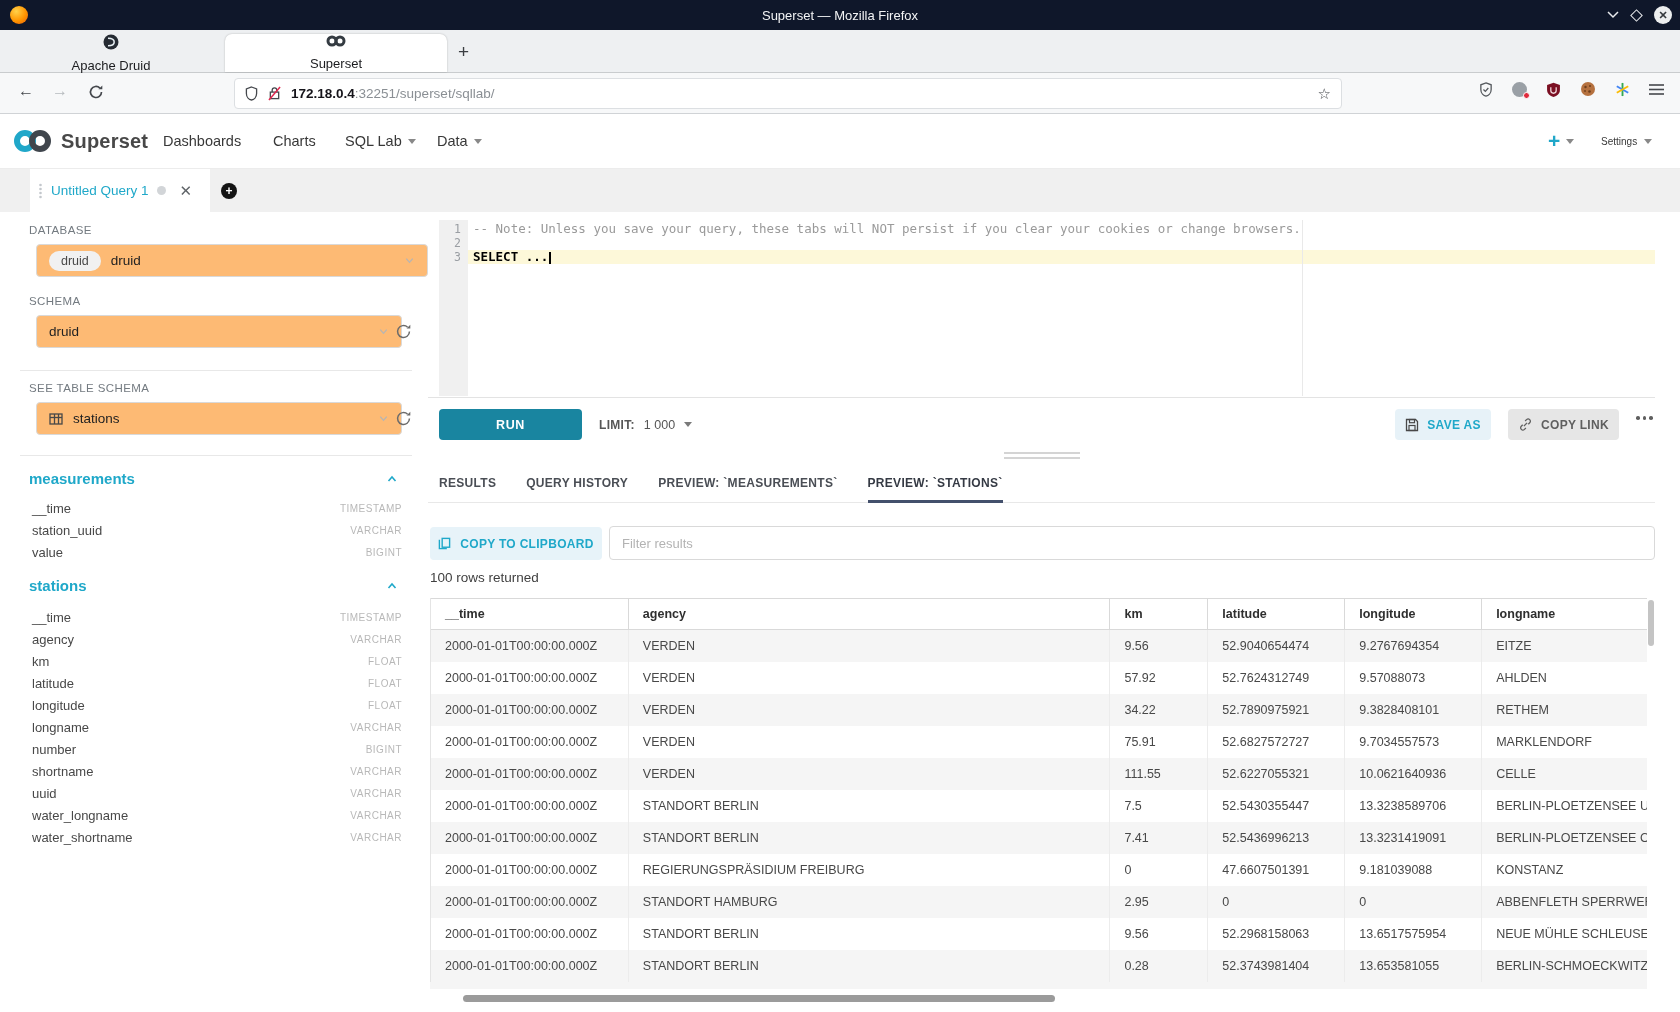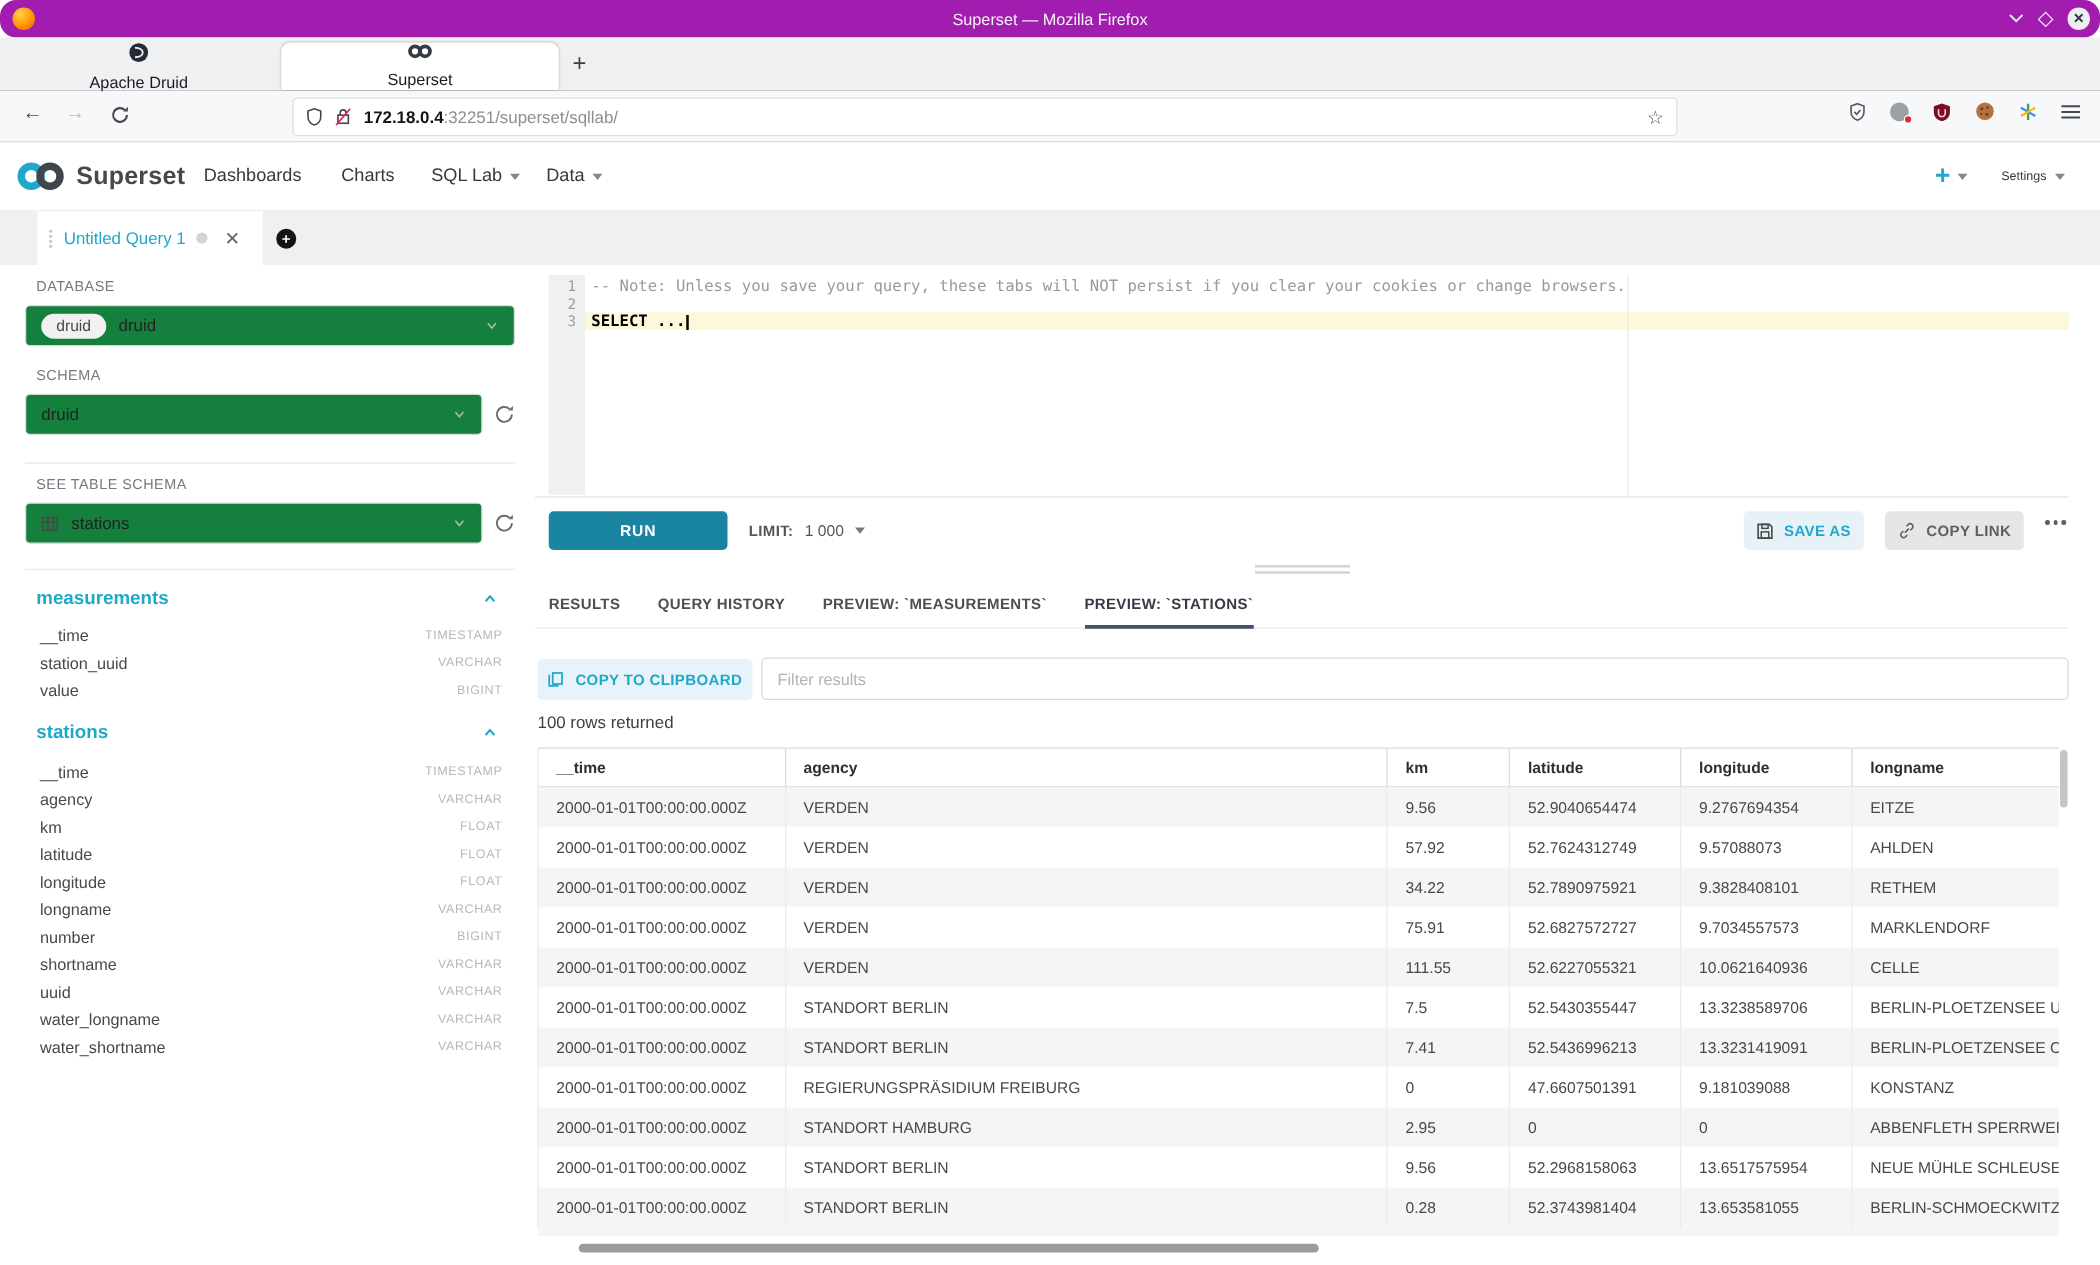--- a/index.html
+++ b/index.html
@@ -1,21 +1,21 @@
 <!DOCTYPE html>
 <html><head>
 <meta charset="utf-8">
 <style>
   * { margin:0; padding:0; box-sizing:border-box; }
   body { font-family:"Liberation Sans", sans-serif; background:#fff; }
   .app { position:relative; width:1680px; height:1012px; overflow:hidden; background:#fff; }
   .abs { position:absolute; }
 
   
-  .titlebar { left:0; top:0; width:1680px; height:30px; background:#a21caf; display:flex; align-items:center;border-radius:13px; }
+  .titlebar { left:0; top:0; width:1680px; height:30px; background:#0f172a; display:flex; align-items:center; }
   .ff-logo { position:absolute; left:10px; top:6px; width:18px; height:18px; border-radius:50%;
              background:radial-gradient(circle at 35% 30%, #ffd24a 0%, #ff9500 55%, #e55b0c 100%); }
   .win-title { width:100%; text-align:center; color:#f3f4f5; font-size:13px; }
   .win-controls { position:absolute; right:8px; top:0; height:30px; display:flex; align-items:center; gap:13px; }
   .win-close { width:18px; height:18px; border-radius:50%; background:#eceeef; color:#35393d; font-size:11px; font-weight:bold;
                display:flex; align-items:center; justify-content:center; line-height:1; }
   .win-diamond { width:9px; height:9px; border:1.5px solid #e8eaec; transform:rotate(45deg); }
 
   
   .tabstrip { left:0; top:30px; width:1680px; height:43px; background:#eef0f2; border-bottom:1px solid #c9ccce; }
@@ -48,21 +48,21 @@
   .qtabstrip { left:0; top:169px; width:1680px; height:43px; background:#f0f0f0; }
   .qtab { position:absolute; left:30px; top:0; width:180px; height:43px; background:#fff; display:flex; align-items:center; padding:0 10px 0 8px; gap:8px; }
   .qtab-label { color:#1fa8c9; font-size:13.5px; }
   .qtab-dot { width:9px; height:9px; border-radius:50%; background:#d2d5d8; }
   .qtab-close { color:#5f6468; font-size:15px; margin-left:6px; }
   .qtab-add { position:absolute; left:221px; top:14px; width:16px; height:16px; border-radius:50%; background:#141414;
               color:#fff; font-size:12px; font-weight:bold; display:flex; align-items:center; justify-content:center; line-height:1; }
 
   
   .side-label { position:absolute; left:29px; font-size:11.5px; color:#737a80; letter-spacing:.4px; }
-  .sel { position:absolute; left:20px; height:33px; background:#15803d; border:1px solid #d9d9d9; border-radius:4px;
+  .sel { position:absolute; left:36px; height:33px; background:#fdba74; border:1px solid #d9d9d9; border-radius:4px;
          display:flex; align-items:center; padding:0 12px; gap:10px; }
   .sel .chev { margin-left:auto; }
   .pill { background:#f1f1f1; border-radius:11px; padding:3px 12px; font-size:12.5px; color:#484848; }
   .sel-text { font-size:13.5px; color:#222; }
   .refresh-btn { position:absolute; width:18px; height:18px; }
   .side-div { position:absolute; left:20px; width:392px; height:1px; background:#e8e8e8; }
   .schema-head { position:absolute; left:29px; width:383px; display:flex; align-items:center; }
   .schema-head .sh-name { font-size:15px; font-weight:bold; color:#1fa8c9; }
   .schema-head .sh-chev { margin-left:auto; margin-right:14px; }
   .schema-cols { position:absolute; left:32px; width:370px; }

